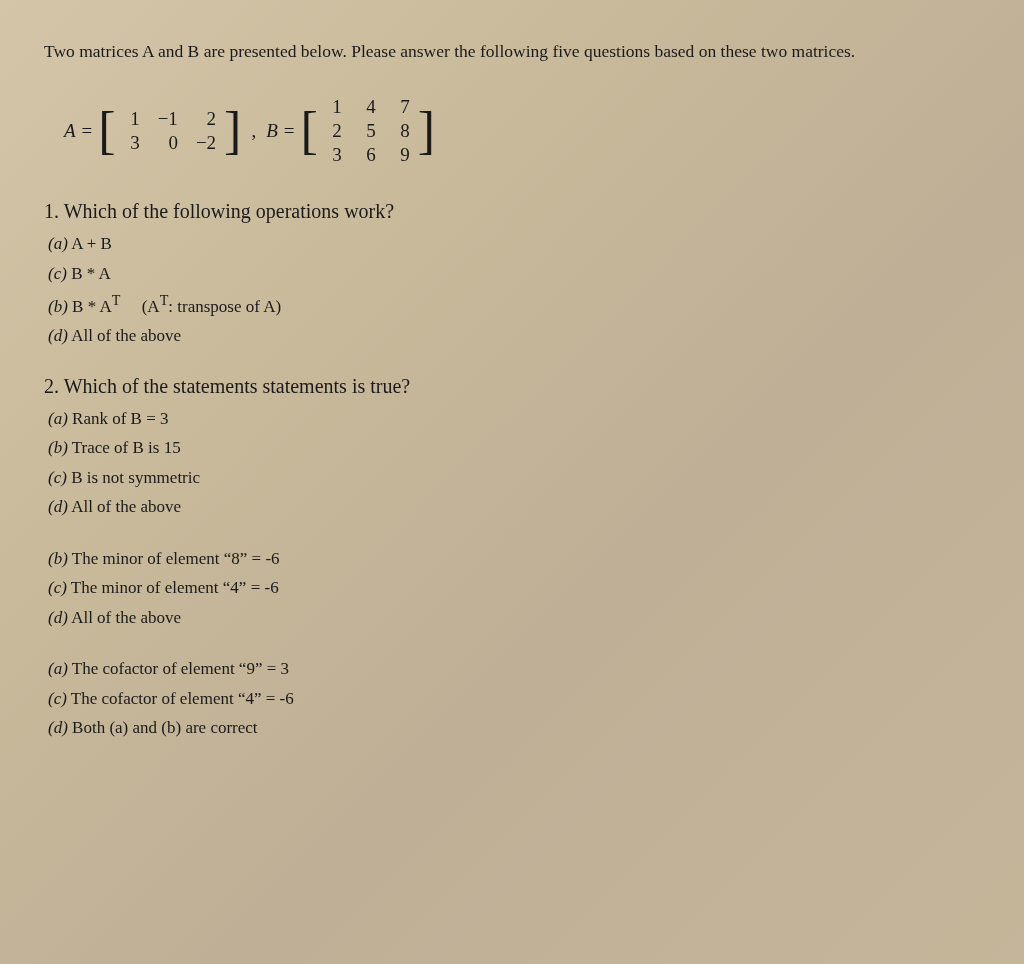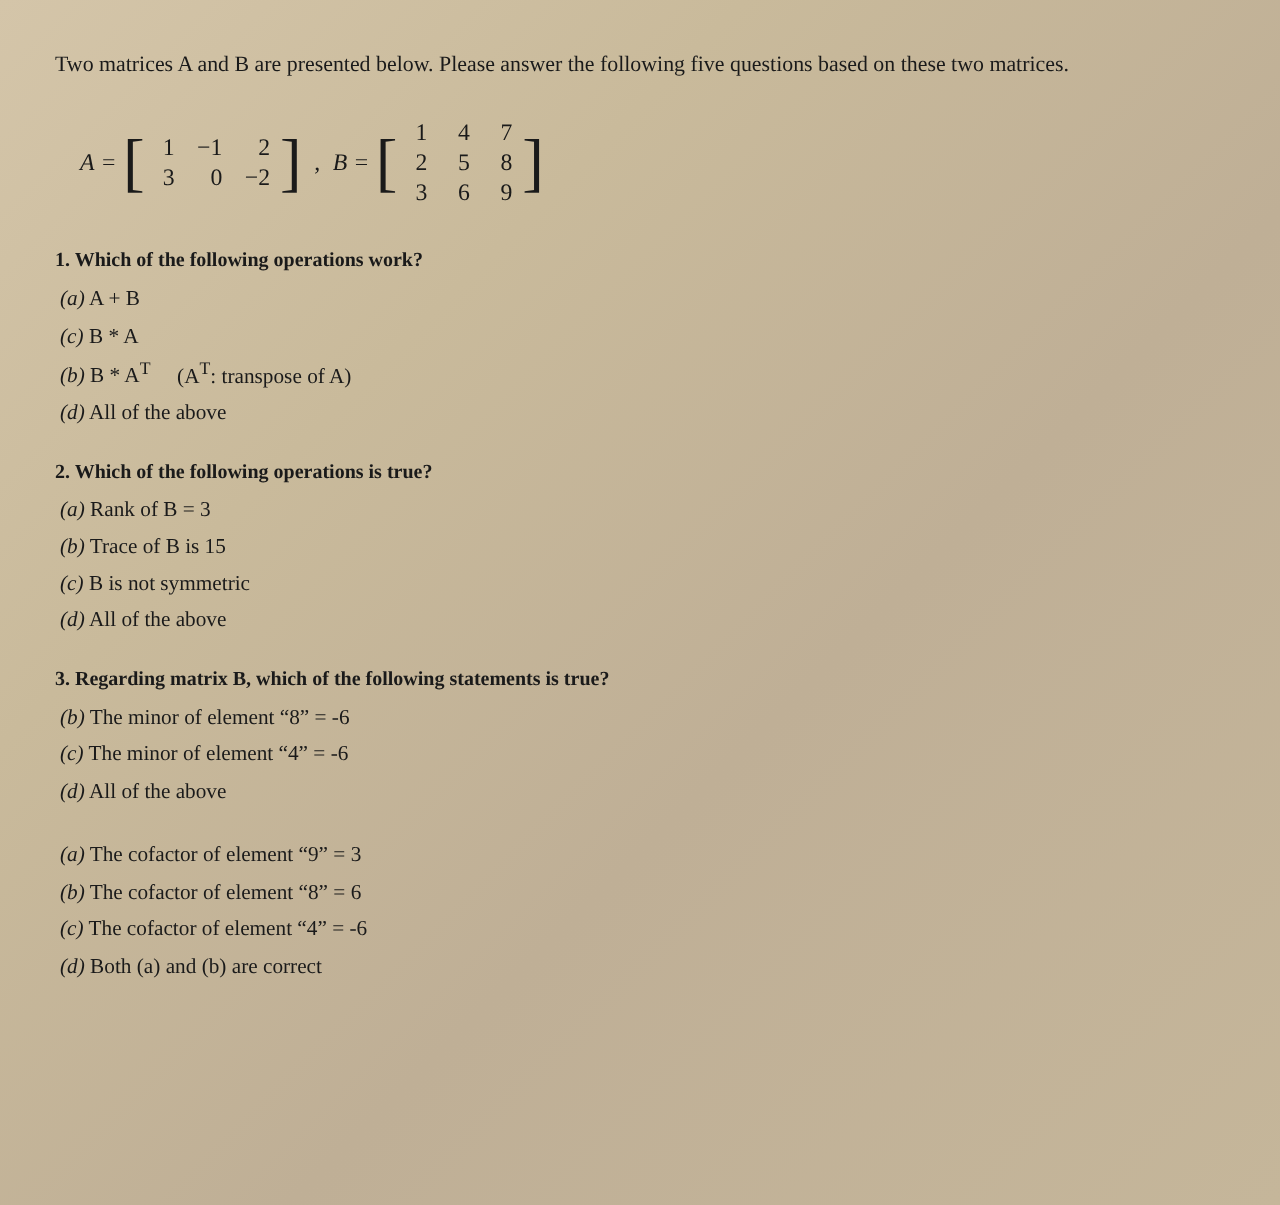--- a/index.html
+++ b/index.html
@@ -84,22 +84,22 @@
     .matrix-wrapper {
       display: flex;
       align-items: center;
     }
 
     .question-block {
       margin-bottom: 26px;
     }
 
     .question-title {
-      font-size: 16px;
-      font-weight: bold;
+      font-size: 20px;
+      font-weight: normal;
       margin-bottom: 8px;
     }
 
     .options-grid {
       display: grid;
       grid-template-columns: 1fr;
       gap: 4px 0;
       margin-left: 4px;
     }
 
@@ -179,64 +179,58 @@
         <span class="option-label">(b)</span> B * A<sup>T</sup>&nbsp;&nbsp;&nbsp;&nbsp;&nbsp;<span>(A<sup>T</sup>: transpose of A)</span>
       </div>
       <div class="option">
         <span class="option-label">(d)</span> All of the above
       </div>
     </div>
   </div>
 
   <div class="question-block">
     <div class="question-title">
-      <span>2. </span><span>Which of the following operations is true?</span>
+      <span>2. </span><span>Which of the statements statements is true?</span>
     </div>
     <div class="options-grid">
       <div class="option">
         <span class="option-label">(a)</span> Rank of B = 3
       </div>
       <div class="option">
         <span class="option-label">(b)</span> Trace of B is 15
       </div>
       <div class="option">
         <span class="option-label">(c)</span> B is not symmetric
       </div>
       <div class="option">
         <span class="option-label">(d)</span> All of the above
       </div>
     </div>
   </div>
 
   <div class="question-block">
-    <div class="question-title">
-      <span>3. </span><span>Regarding matrix B, which of the following statements is true?</span>
-    </div>
     <div class="options-grid">
       <div class="option">
         <span class="option-label">(b)</span> The minor of element “8” = -6
       </div>
       <div class="option">
         <span class="option-label">(c)</span> The minor of element “4” = -6
       </div>
       <div class="option">
         <span class="option-label">(d)</span> All of the above
       </div>
     </div>
   </div>
 
   <div class="question-block">
     <div class="options-grid">
       <div class="option">
         <span class="option-label">(a)</span> The cofactor of element “9” = 3
       </div>
       <div class="option">
-        <span class="option-label">(b)</span> The cofactor of element “8” = 6
-      </div>
-      <div class="option">
         <span class="option-label">(c)</span> The cofactor of element “4” = -6
       </div>
       <div class="option">
         <span class="option-label">(d)</span> Both (a) and (b) are correct
       </div>
     </div>
   </div>
 
 </div>
 

